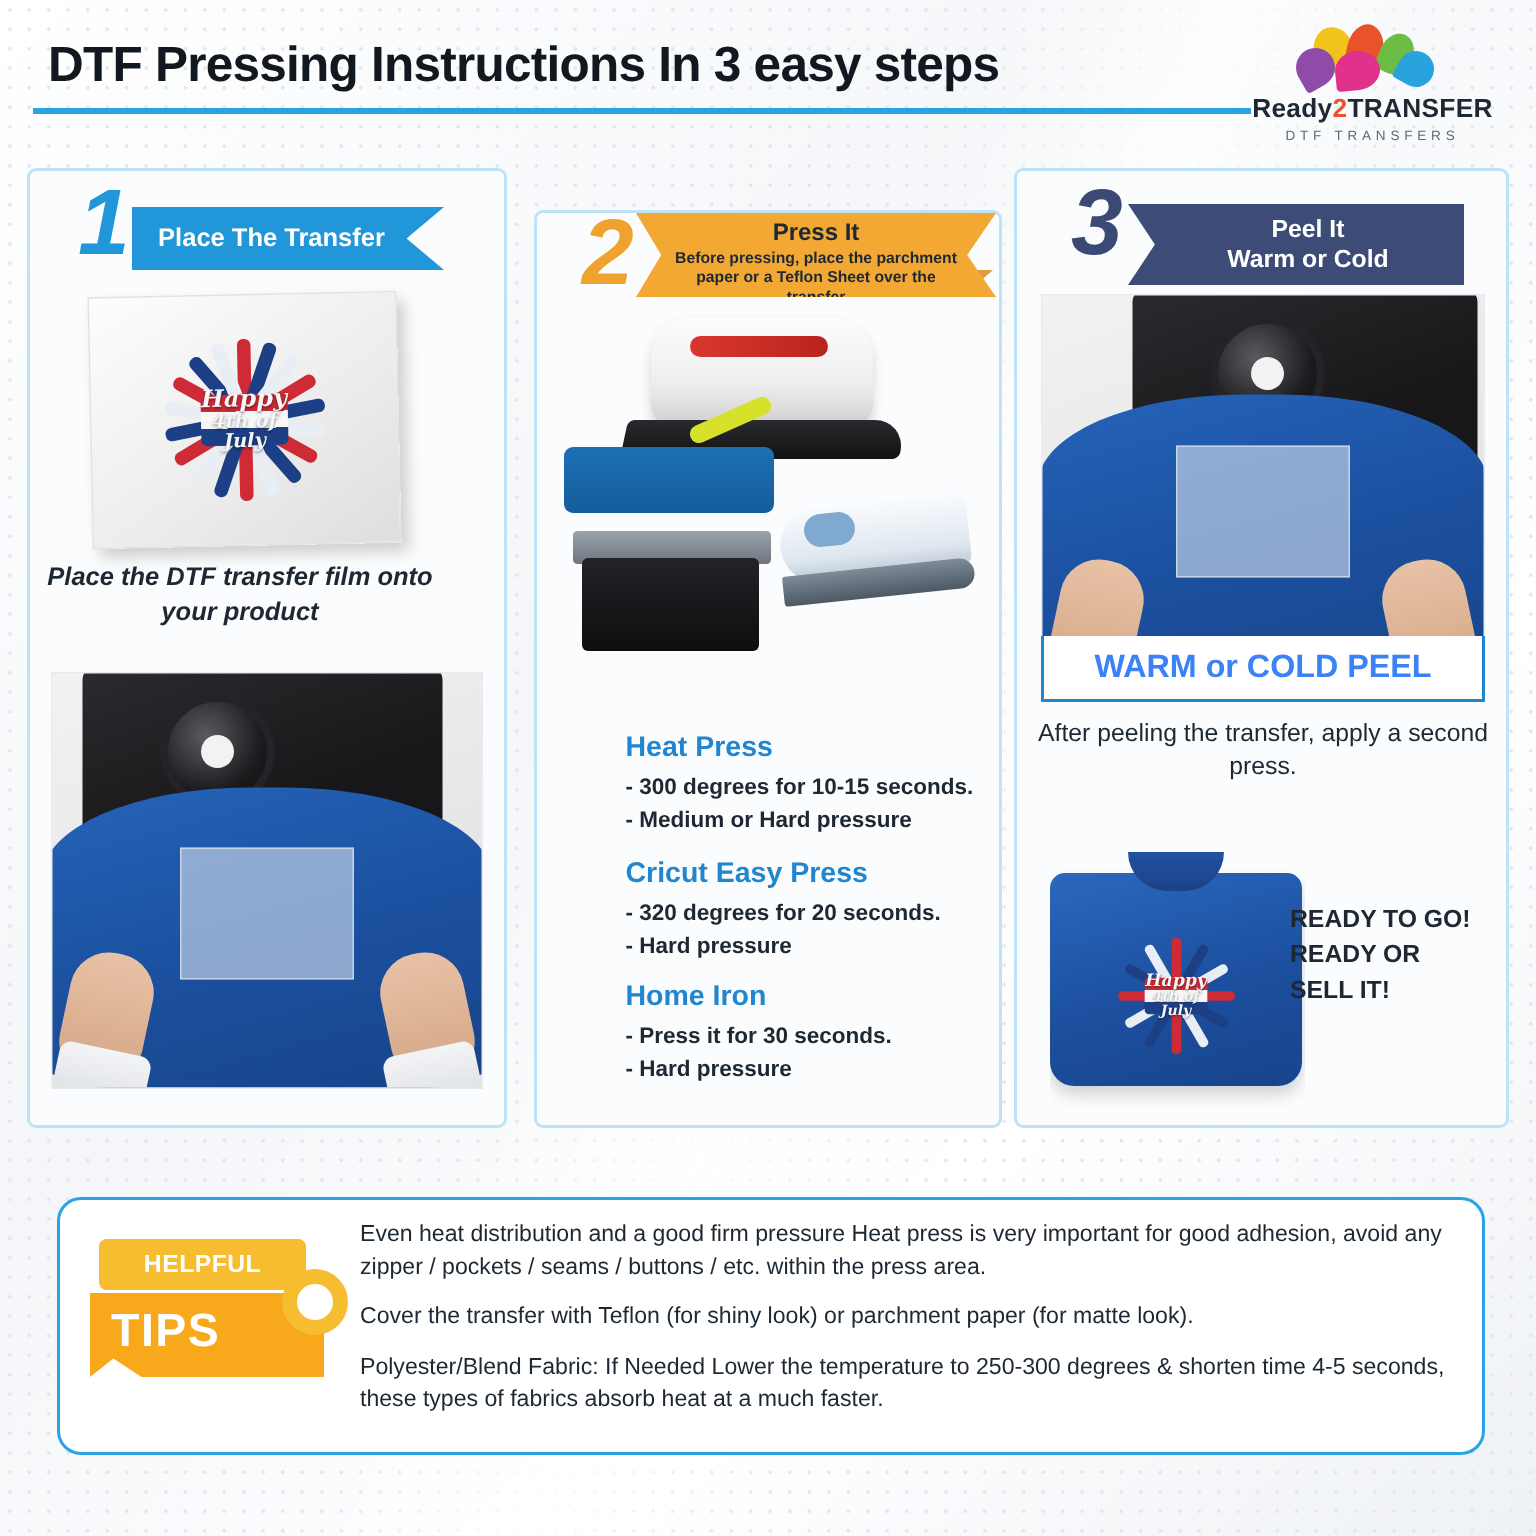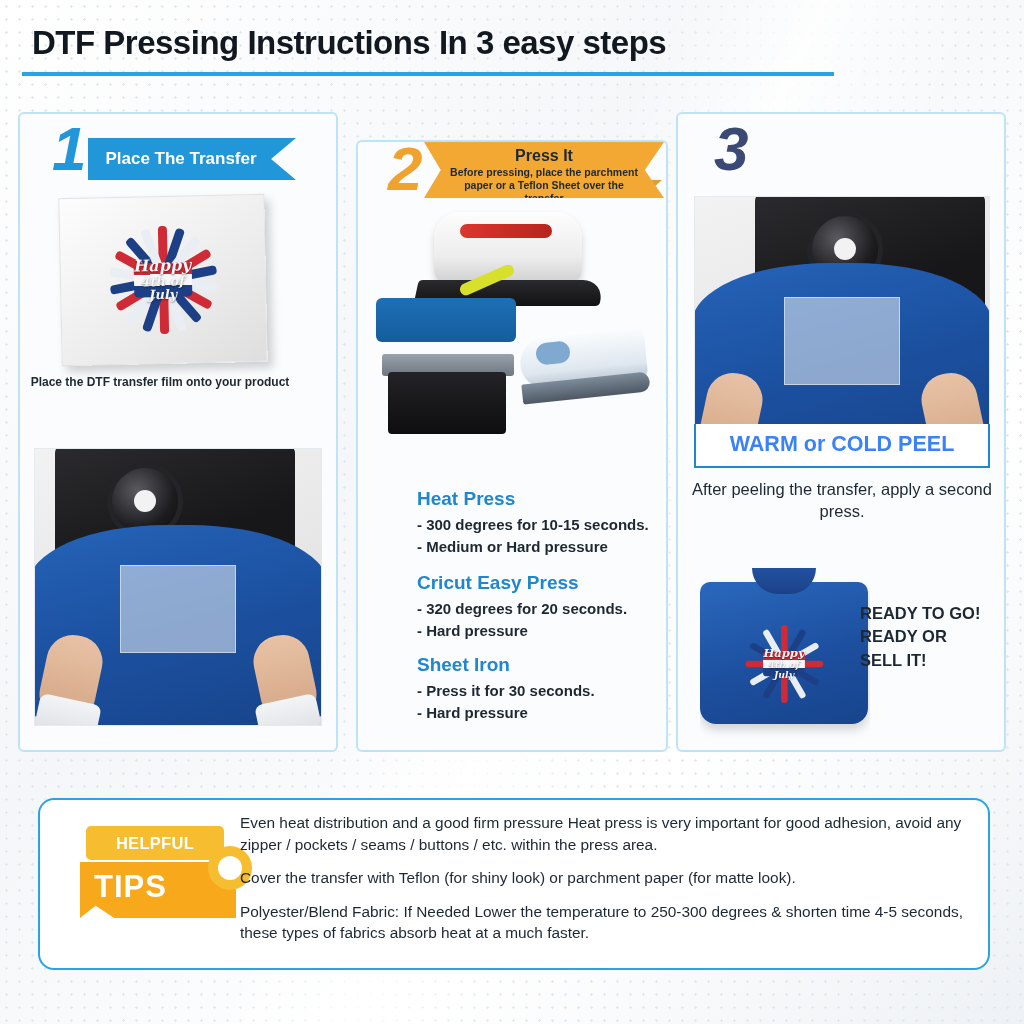--- a/index.html
+++ b/index.html
@@ -77,21 +77,21 @@
   
   #step1-num { left: 52px; top: 118px; color: #2196d8; }
   #ribbon1 {
     left: 88px; top: 138px; width: 208px; height: 42px;
     background: #2196d8;
     clip-path: polygon(0 0, 100% 0, 88% 50%, 100% 100%, 0 100%);
     font-size: 17px; line-height: 42px; padding-right: 22px;
   }
   #cap1-text {
     position: absolute; left: 18px; top: 374px; width: 284px;
-    text-align: center; font-size: 12px; font-weight: bold; color: #1d2833; line-height: 1.35;
+    text-align: center; font-size: 17px; font-weight: bold; color: #1d2833; line-height: 1.35; font-style: italic;
   }
 
   
   #step2-num { left: 388px; top: 138px; color: #f0a22e; }
   #ribbon2 {
     left: 424px; top: 142px; width: 240px; height: 56px;
     background: #f2a833;
     clip-path: polygon(0 0, 100% 0, 92% 50%, 100% 100%, 0 100%, 7% 50%);
     color: #1d2833;
   }
@@ -281,21 +281,21 @@
   #spec-heatpress { top: 488px; }
   #spec-cricut    { top: 572px; }
   #spec-iron      { top: 654px; }
 
   
   #tips {
     position:absolute; left: 38px; top: 798px; width: 952px; height: 172px;
     border: 2px solid #2aa3e6; border-radius: 16px; background: #ffffff;
   }
   #tips-badge {
-    position:absolute; left: 80px; top: 820px; width: 176px; height: 130px;
+    position:absolute; left: 60px; top: 820px; width: 176px; height: 130px;
   }
   .tips-top {
     position:absolute; left: 6px; top: 6px; width: 138px; height: 34px;
     background: #f5bd2f; border-radius: 5px;
     color: #fff; font-weight: bold; font-size: 16.5px; text-align:center; line-height: 34px;
     letter-spacing:.3px;
   }
   .tips-bot {
     position:absolute; left: 0px; top: 42px; width: 156px; height: 56px;
     background: #f7a81b;
@@ -344,20 +344,34 @@
 </style>
 </head>
 <body>
 
 <div id="page">
 
   <div class="header">
     <div class="title">DTF Pressing Instructions In 3 easy steps</div>
     <div class="title-rule"></div>
 
+    <div class="logo">
+      <div class="logo-splash">
+        <div class="sp" style="left:52px;top:2px;width:26px;height:30px;background:#f2c31d;transform:rotate(-18deg);"></div>
+        <div class="sp" style="left:74px;top:0px;width:24px;height:34px;background:#e8532a;transform:rotate(12deg);"></div>
+        <div class="sp" style="left:96px;top:6px;width:22px;height:28px;background:#6dbd45;transform:rotate(24deg);"></div>
+        <div class="sp" style="left:40px;top:16px;width:26px;height:26px;background:#8f4ba8;transform:rotate(-30deg);"></div>
+        <div class="sp" style="left:108px;top:18px;width:24px;height:24px;background:#28a3dd;transform:rotate(30deg);"></div>
+        <div class="sp" style="left:66px;top:18px;width:30px;height:26px;background:#e0318b;transform:rotate(-6deg);"></div>
+      </div>
+      <div class="logo-word">
+        <span class="blue">Ready</span><span class="r2">2</span><span class="blue">TRANSFER</span>
+      </div>
+      <div class="logo-sub">DTF TRANSFERS</div>
+    </div>
   </div>
 
   <div class="card" id="card1"></div>
   <div class="stepnum" id="step1-num">1</div>
   <div class="ribbon" id="ribbon1">Place The Transfer</div>
 
   <div class="imgbox" id="film">
     <div class="sunburst">
       <div class="sf-pet" style="background:#cf2b36;transform:rotate(0deg) translateY(-34px);"></div>
       <div class="sf-pet" style="background:#1d3f85;transform:rotate(20deg) translateY(-34px);"></div>
@@ -429,27 +443,31 @@
     <div class="spec-h">Heat Press</div>
     <div class="spec-l">- 300 degrees for 10-15 seconds.</div>
     <div class="spec-l">- Medium or Hard pressure</div>
   </div>
   <div class="spec-group" id="spec-cricut">
     <div class="spec-h">Cricut Easy Press</div>
     <div class="spec-l">- 320 degrees for 20 seconds.</div>
     <div class="spec-l">- Hard pressure</div>
   </div>
   <div class="spec-group" id="spec-iron">
-    <div class="spec-h">Sheet Iron</div>
+    <div class="spec-h">Home Iron</div>
     <div class="spec-l">- Press it for 30 seconds.</div>
     <div class="spec-l">- Hard pressure</div>
   </div>
 
   <div class="card" id="card3"></div>
   <div class="stepnum" id="step3-num">3</div>
+  <div class="ribbon" id="ribbon3">
+    <div style="text-align:center;">Peel It</div>
+    <div style="text-align:center;">Warm or Cold</div>
+  </div>
 
   <div class="imgbox photo" id="photo3">
     <div class="press-arm" style="left:60px;width:230px;">
       <div class="press-knob"></div>
     </div>
     <div class="shirt">
       <div class="decal" style="top:34px;"></div>
     </div>
     <div class="hand left"></div>
     <div class="cuff left"></div>

